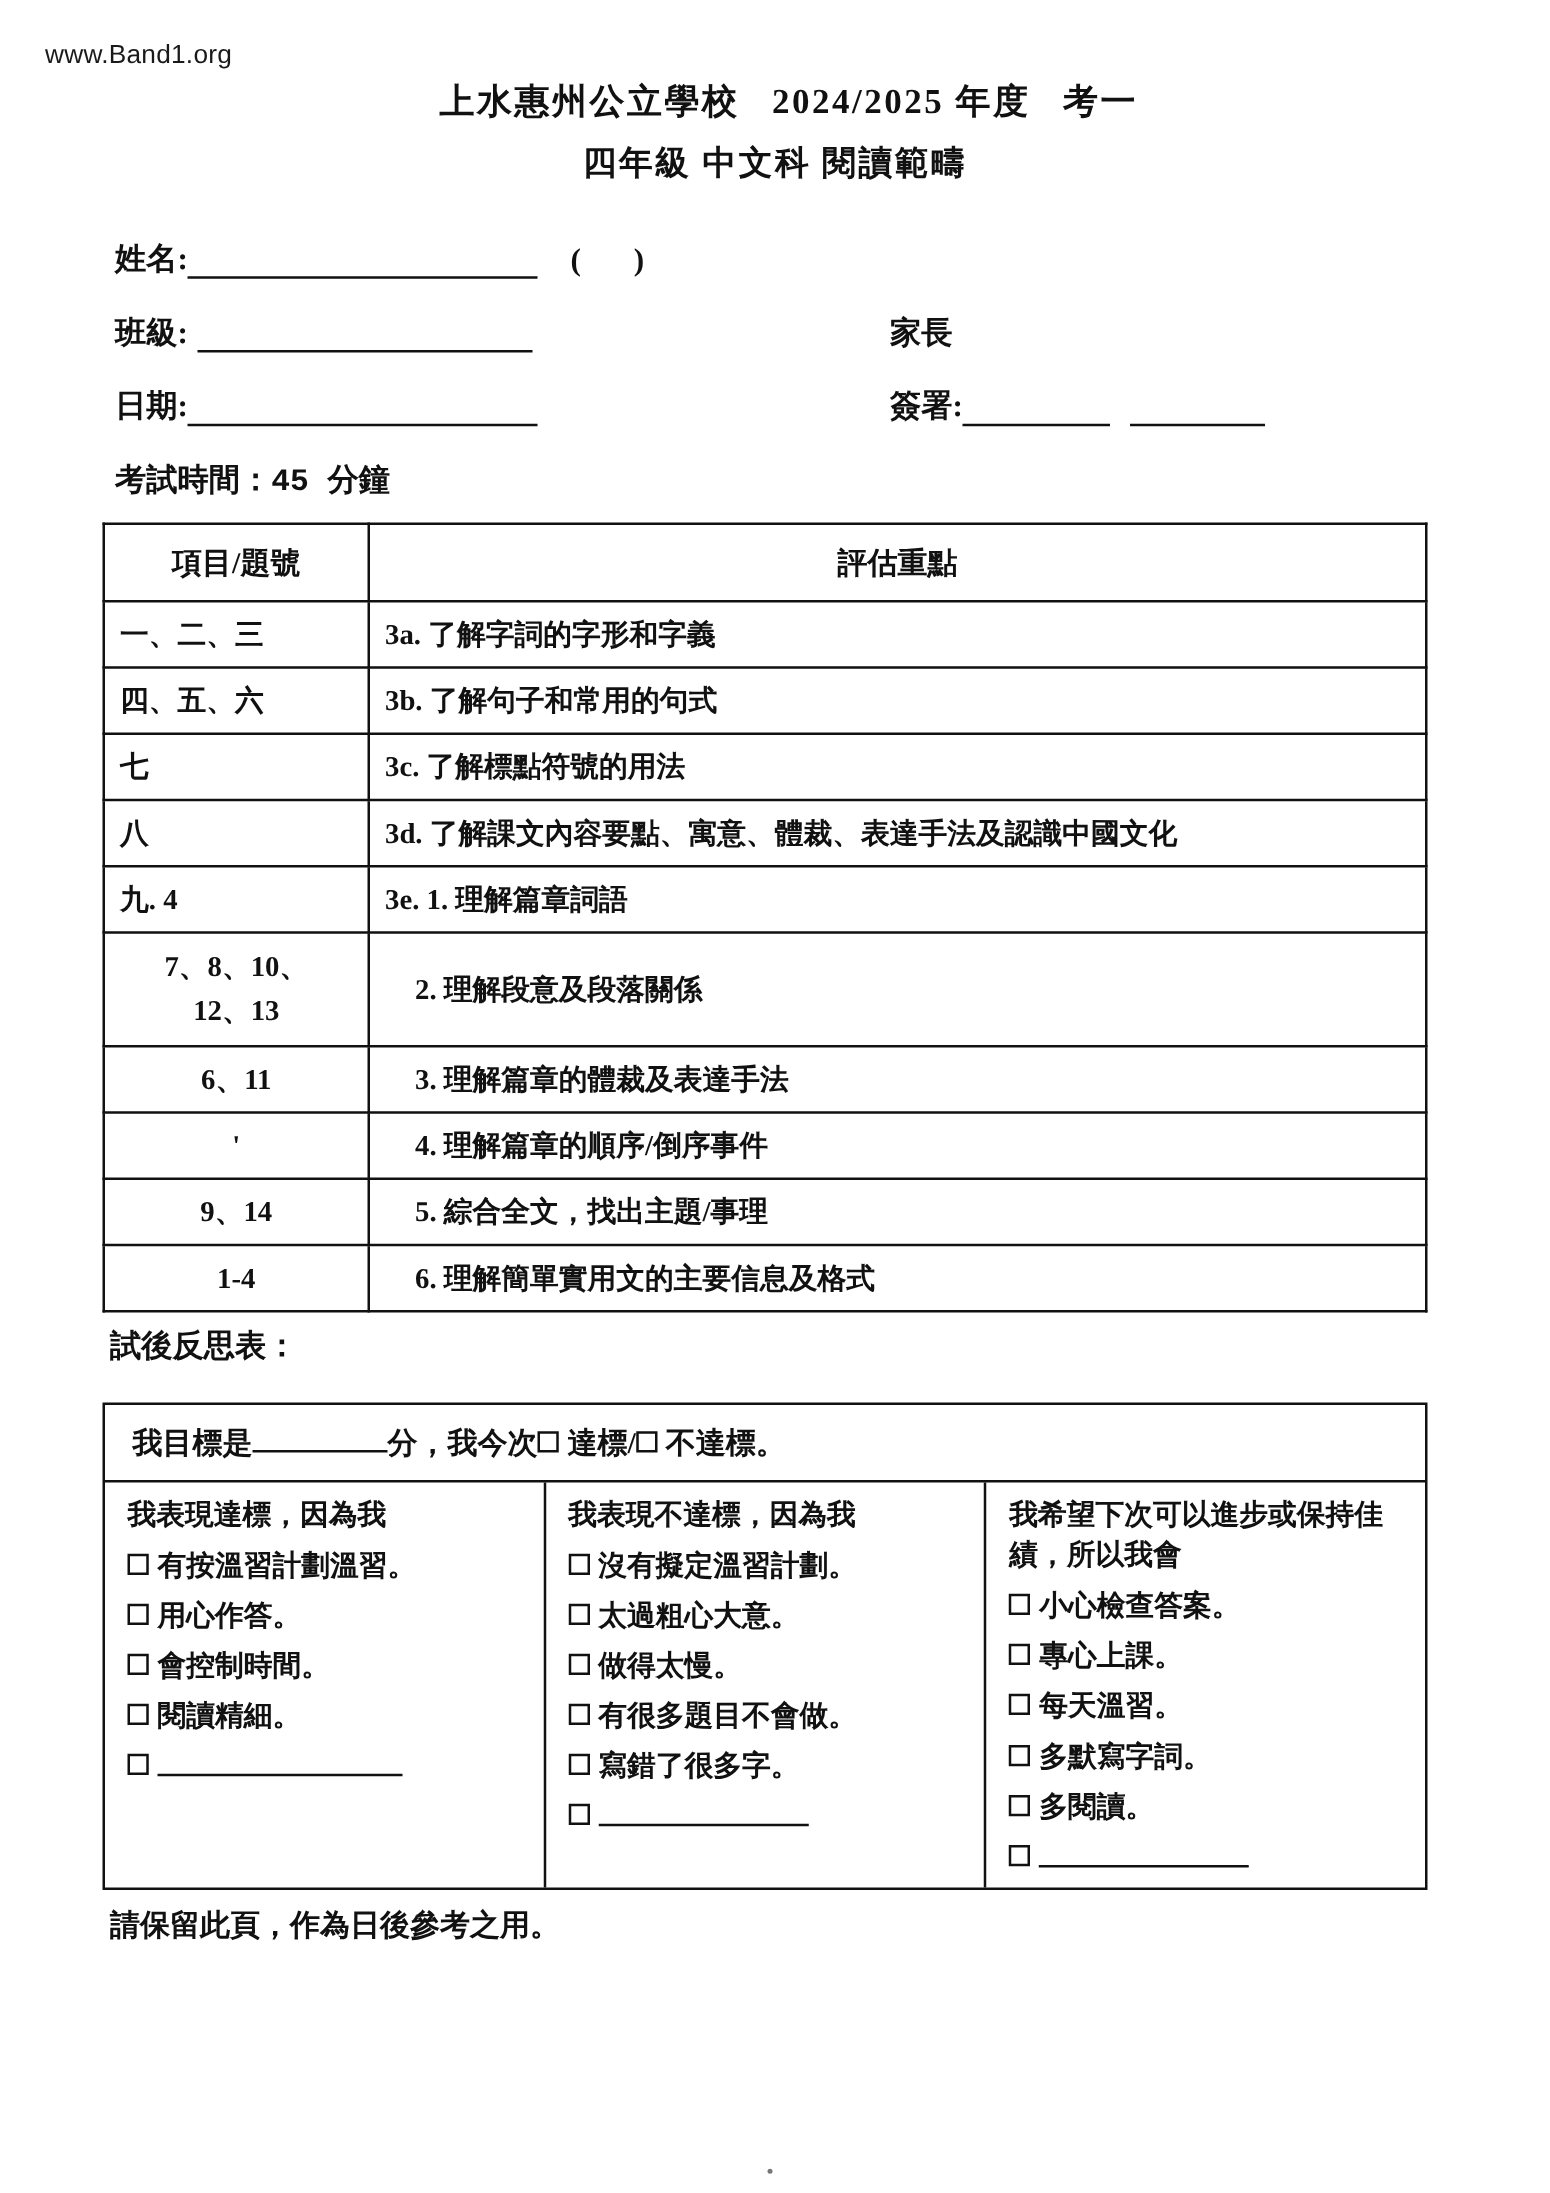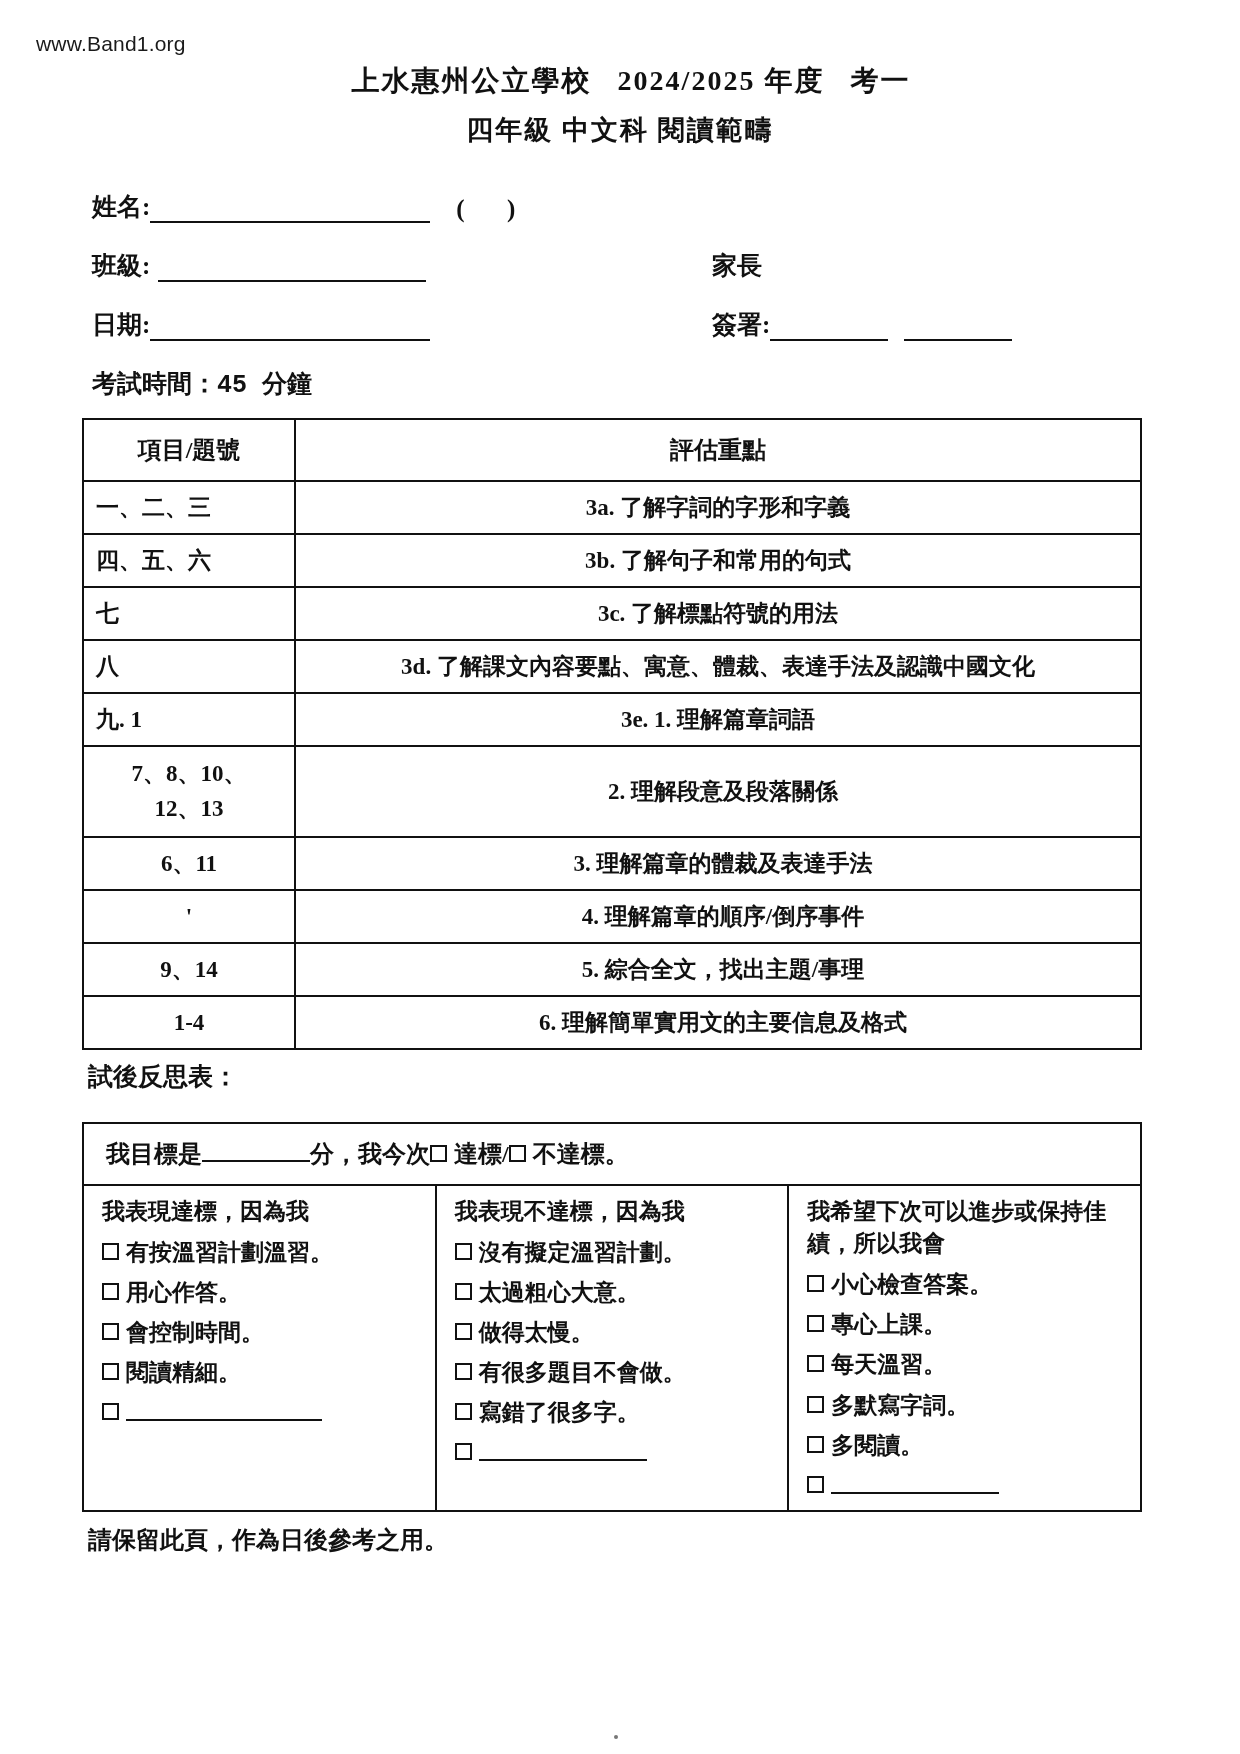--- a/index.html
+++ b/index.html
@@ -115,24 +115,24 @@
   }
   .col-item { width: 190px; }
   td.item-left {
     text-align: left;
     padding-left: 14px;
   }
   td.item-center {
     text-align: center;
   }
   td.focus {
-    text-align: center;
+    text-align: left;
   }
   td.focus.indent {
-    padding-left: 22px;
+    padding-left: 36px;
   }
   .two-line {
     line-height: 1.5;
     text-align: center;
   }
   .reflect-title {
     padding-left: 88px;
     font-size: 25px;
     font-weight: 700;
     margin-top: 10px;
@@ -280,21 +280,21 @@
       </tr>
       <tr>
         <td class="item-left">七</td>
         <td class="focus">3c. 了解標點符號的用法</td>
       </tr>
       <tr>
         <td class="item-left">八</td>
         <td class="focus">3d. 了解課文內容要點、寓意、體裁、表達手法及認識中國文化</td>
       </tr>
       <tr>
-        <td class="item-left">九. 1</td>
+        <td class="item-left">九. 4</td>
         <td class="focus">3e. 1. 理解篇章詞語</td>
       </tr>
       <tr>
         <td class="item-center two-line" style="white-space:pre-line">7、8、10、
 12、13</td>
         <td class="focus indent">2. 理解段意及段落關係</td>
       </tr>
       <tr>
         <td class="item-center">6、11</td>
         <td class="focus indent">3. 理解篇章的體裁及表達手法</td>

